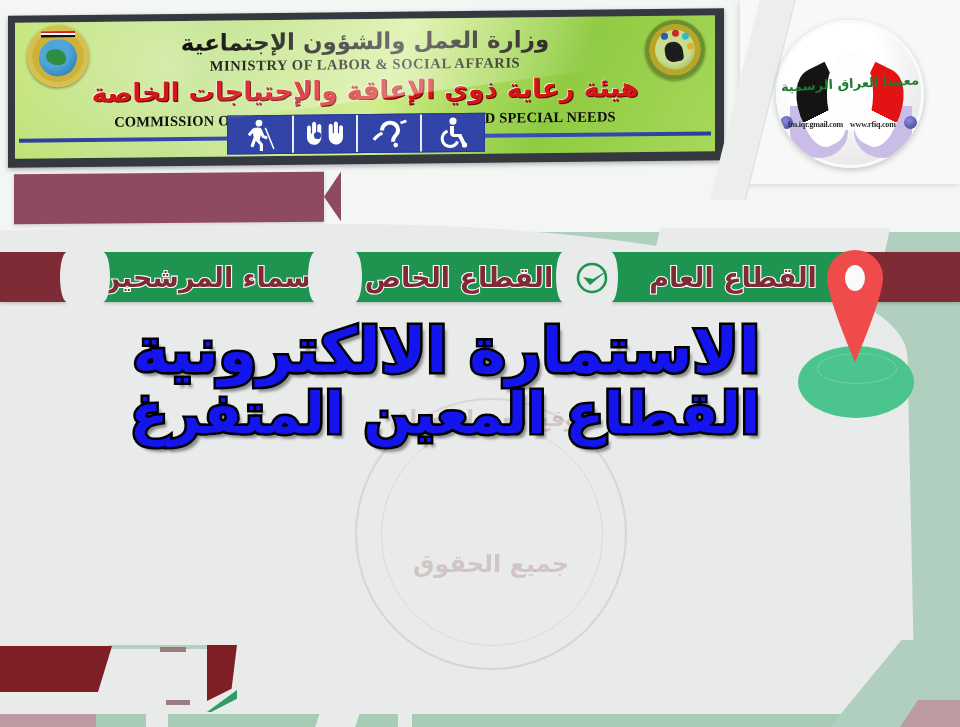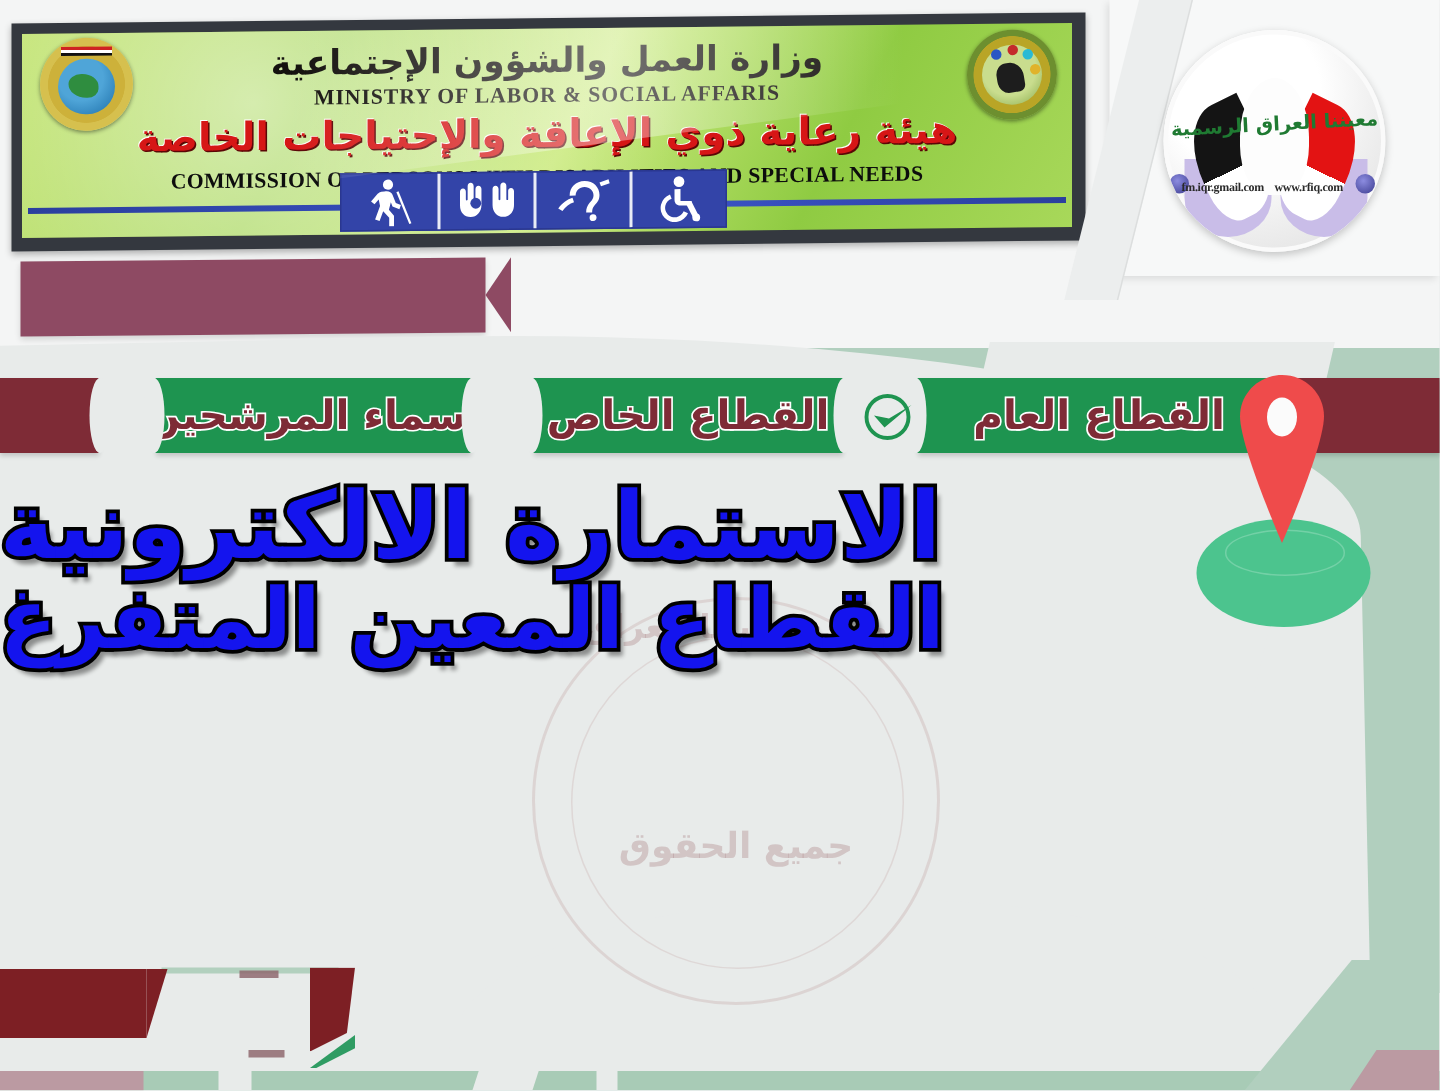--- a/index.html
+++ b/index.html
@@ -262,21 +262,21 @@
     border-radius:50%; border:1px solid rgba(176,130,130,.18);
   }
   .wm-t {
     position: absolute; width: 100%; text-align: center;
     color: rgba(160,108,112,.30); font-weight: 700;
   }
   .wm-top { top: 6px; font-size: 22px; }
   .wm-bot { top: 150px; font-size: 24px; }
 
   
-  .headline { position: absolute; left: 0; width: 760px; top: 318px; text-align: left; z-index: 5; }
+  .headline { position: absolute; left: 0; width: 760px; top: 318px; text-align: right; z-index: 5; }
   .hl {
     font-size: 62px; font-weight: 700; line-height: 1.05;
     -webkit-text-stroke: 5px #000;
     paint-order: stroke fill;
     text-shadow: 4px 5px 3px rgba(0,0,0,.40);
     white-space: nowrap;
   }
   .hl-blue  { color: #1414ee; }
   .hl-green { color: #0cf20c; }
   .hl2 { margin-top: 2px; }

